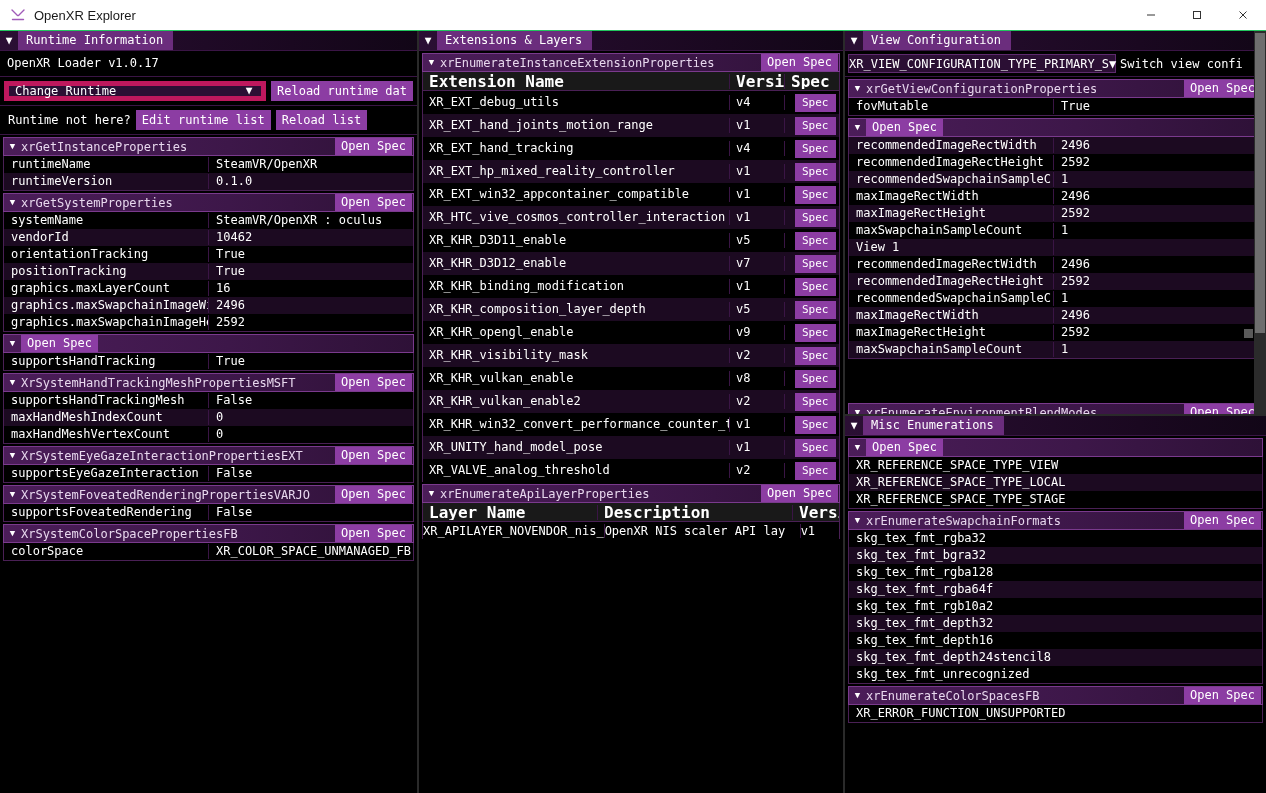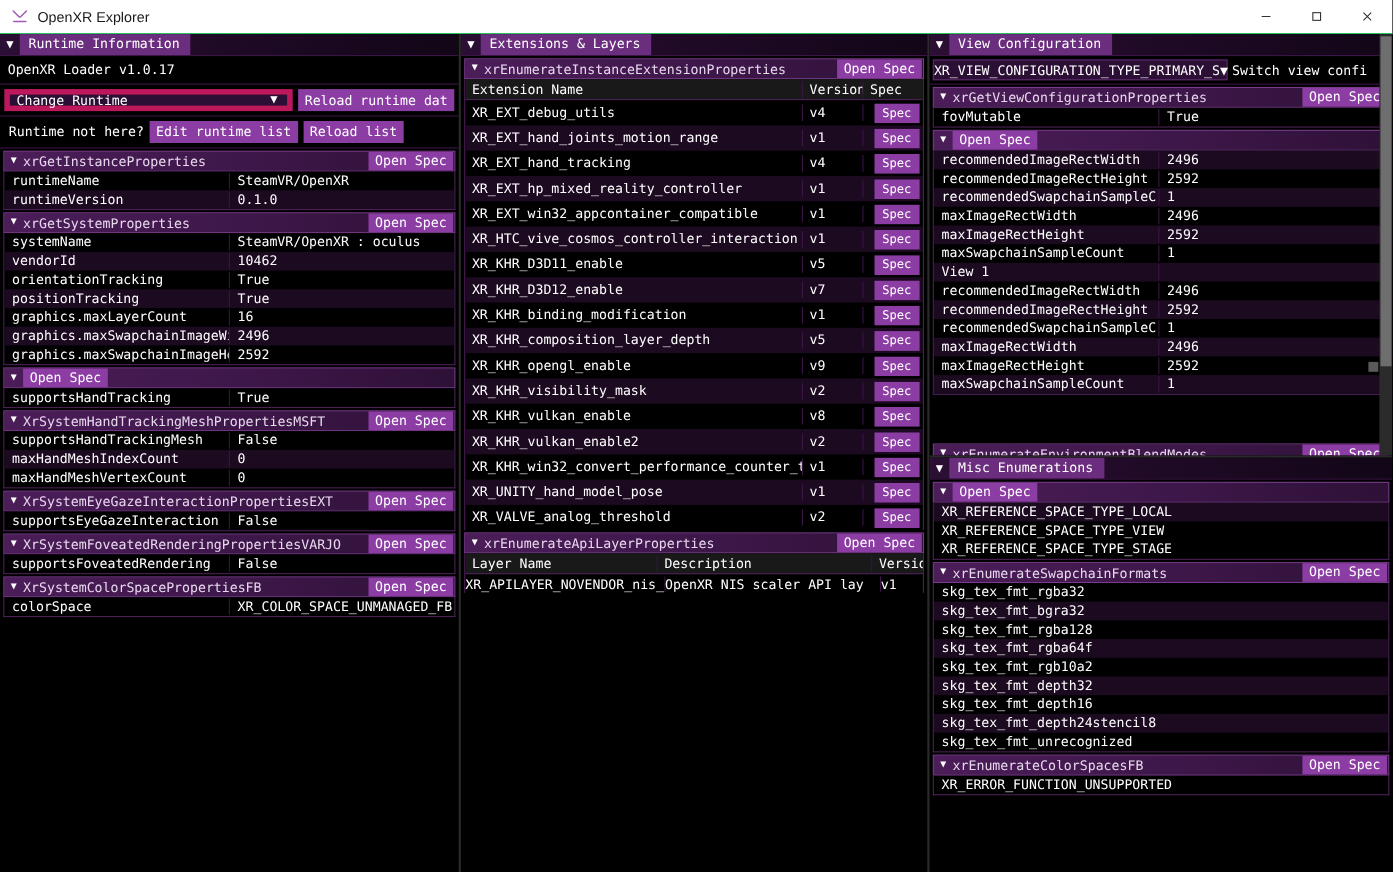--- a/index.html
+++ b/index.html
@@ -230,26 +230,27 @@
   
   .tbl { margin: 0 3px; border-left: 1px solid #4a2055; border-right: 1px solid #4a2055; }
   .tbl-head {
     display: flex;
     height: 18px;
     align-items: center;
     background: #191919;
     border-bottom: 1px solid #4a2055;
   }
   .tbl-head .th {
-    font-size: 12px;
+    font-size: 16px;
     padding-left: 6px;
     box-sizing: border-box;
     white-space: nowrap;
     overflow: hidden;
     line-height: 15px;
+    font-weight: bold;
   }
   .ext-c1 { flex: 0 0 307px; border-right: 1px solid #3a1545; }
   .ext-c2 { flex: 0 0 55px;  border-right: 1px solid #3a1545; }
   .ext-c3 { flex: 1 1 auto; }
 
   .ext-row {
     display: flex;
     height: 23px;
     align-items: center;
     overflow: hidden;
@@ -766,22 +767,22 @@
       <div class="panel-head">
         <span class="arr">▼</span>
         <span class="pill">Misc Enumerations</span>
       </div>
 
       <div class="sec-head">
         <span class="arr">▼</span>
         <span class="openspec">Open Spec</span>
       </div>
       <div class="list-wrap" id="refspaces-rows">
+          <div class="list-row">XR_REFERENCE_SPACE_TYPE_VIEW</div>
           <div class="list-row alt">XR_REFERENCE_SPACE_TYPE_LOCAL</div>
-          <div class="list-row">XR_REFERENCE_SPACE_TYPE_VIEW</div>
           <div class="list-row">XR_REFERENCE_SPACE_TYPE_STAGE</div>
         </div>
 
       <div class="sec-head">
         <span class="arr">▼</span>
         <span class="sec-title">xrEnumerateSwapchainFormats</span>
         <span class="openspec">Open Spec</span>
       </div>
       <div class="list-wrap" id="formats-rows">
           <div class="list-row">skg_tex_fmt_rgba32</div>

